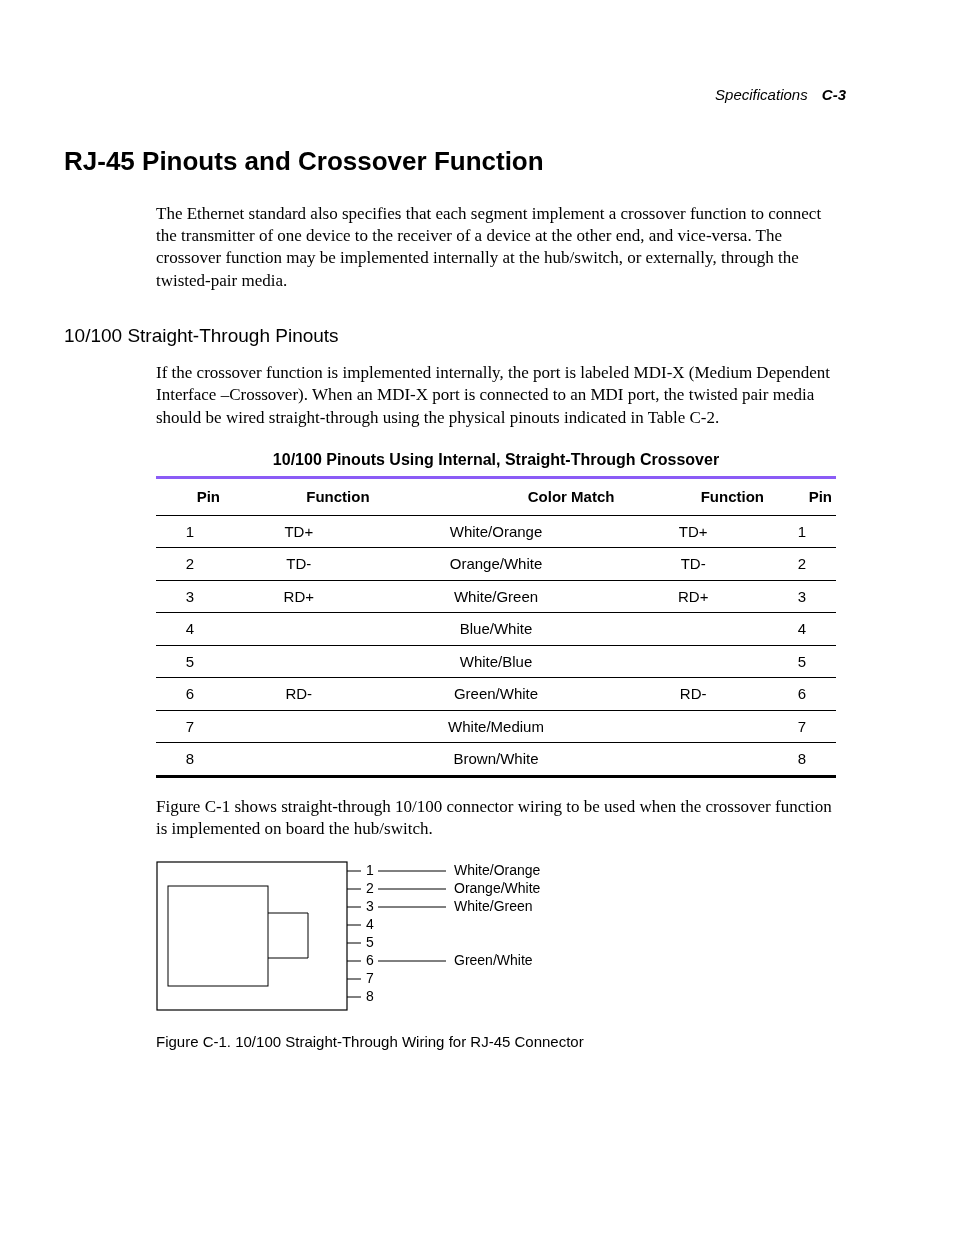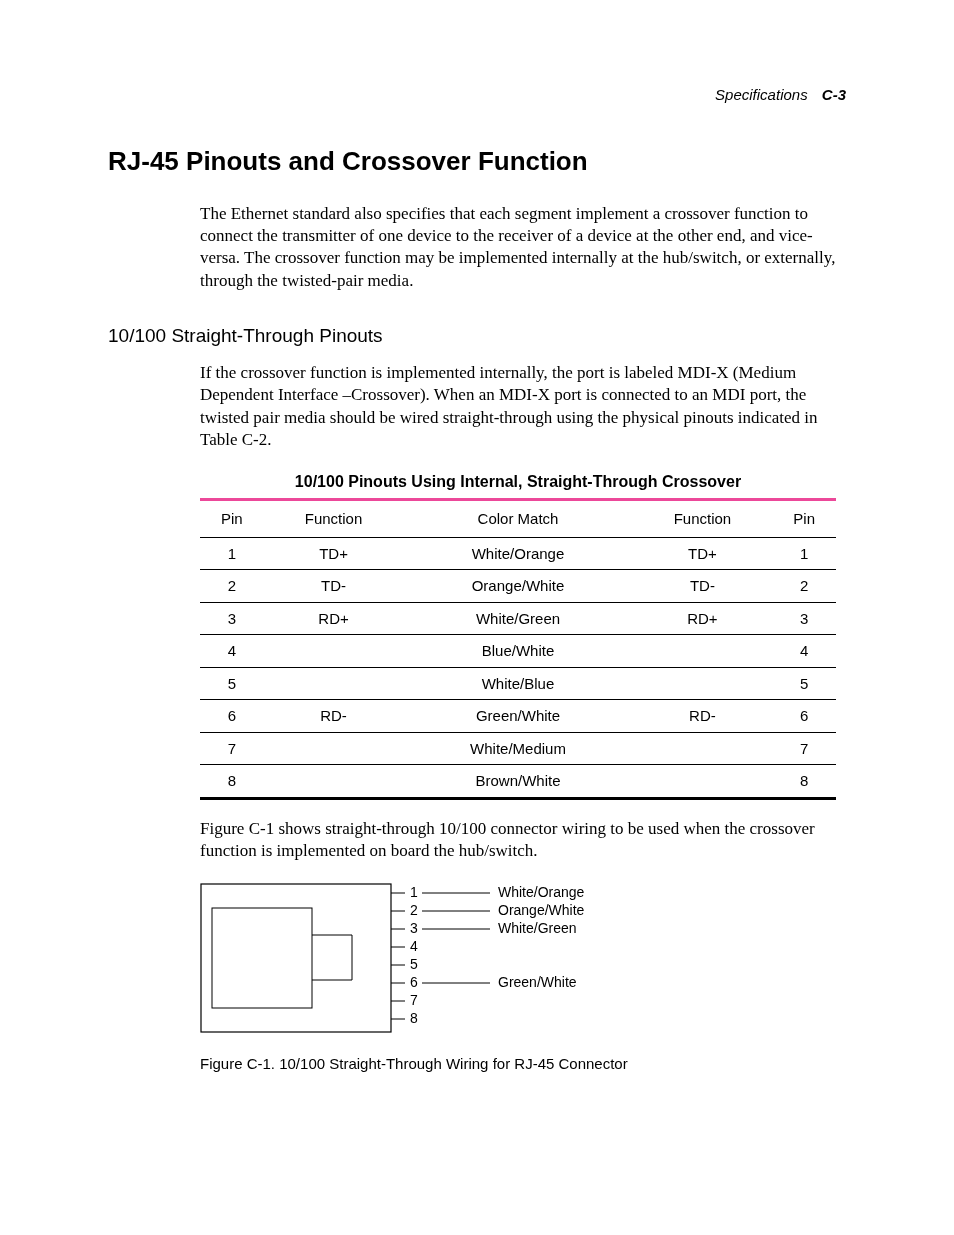--- a/index.html
+++ b/index.html
@@ -7,21 +7,21 @@
     margin: 0;
     padding: 0;
     background: #fff;
     font-family: "Times New Roman", Times, serif;
     color: #000;
   }
   .page {
     box-sizing: border-box;
     width: 954px;
     height: 1235px;
-    padding: 85px 108px 0 108px;
+    padding: 85px 108px 0 64px;
     position: relative;
     font-size: 17px;
     line-height: 1.3;
   }
   .running-head {
     text-align: right;
     font-family: Arial, Helvetica, sans-serif;
     font-style: italic;
     font-size: 15px;
     margin-bottom: 40px;
@@ -62,24 +62,24 @@
     padding-bottom: 6px;
   }
   table.pinout {
     width: 100%;
     border-collapse: collapse;
     font-family: Arial, Helvetica, sans-serif;
     font-size: 15px;
   }
   table.pinout thead tr { }
   table.pinout th {
-    font-weight: normal;
-    text-align: center;
+    font-weight: bold;
+    text-align: right;
     padding: 8px 4px 8px 4px;
-    border-top: 3px solid #ec4899;
+    border-top: 3px solid #8b5cf6;
     border-bottom: 1px solid #000;
   }
   table.pinout td {
     text-align: center;
     padding: 6px 4px;
     border-bottom: 1px solid #000;
   }
   table.pinout tbody tr:last-child td {
     border-bottom: 3px solid #000;
   }

